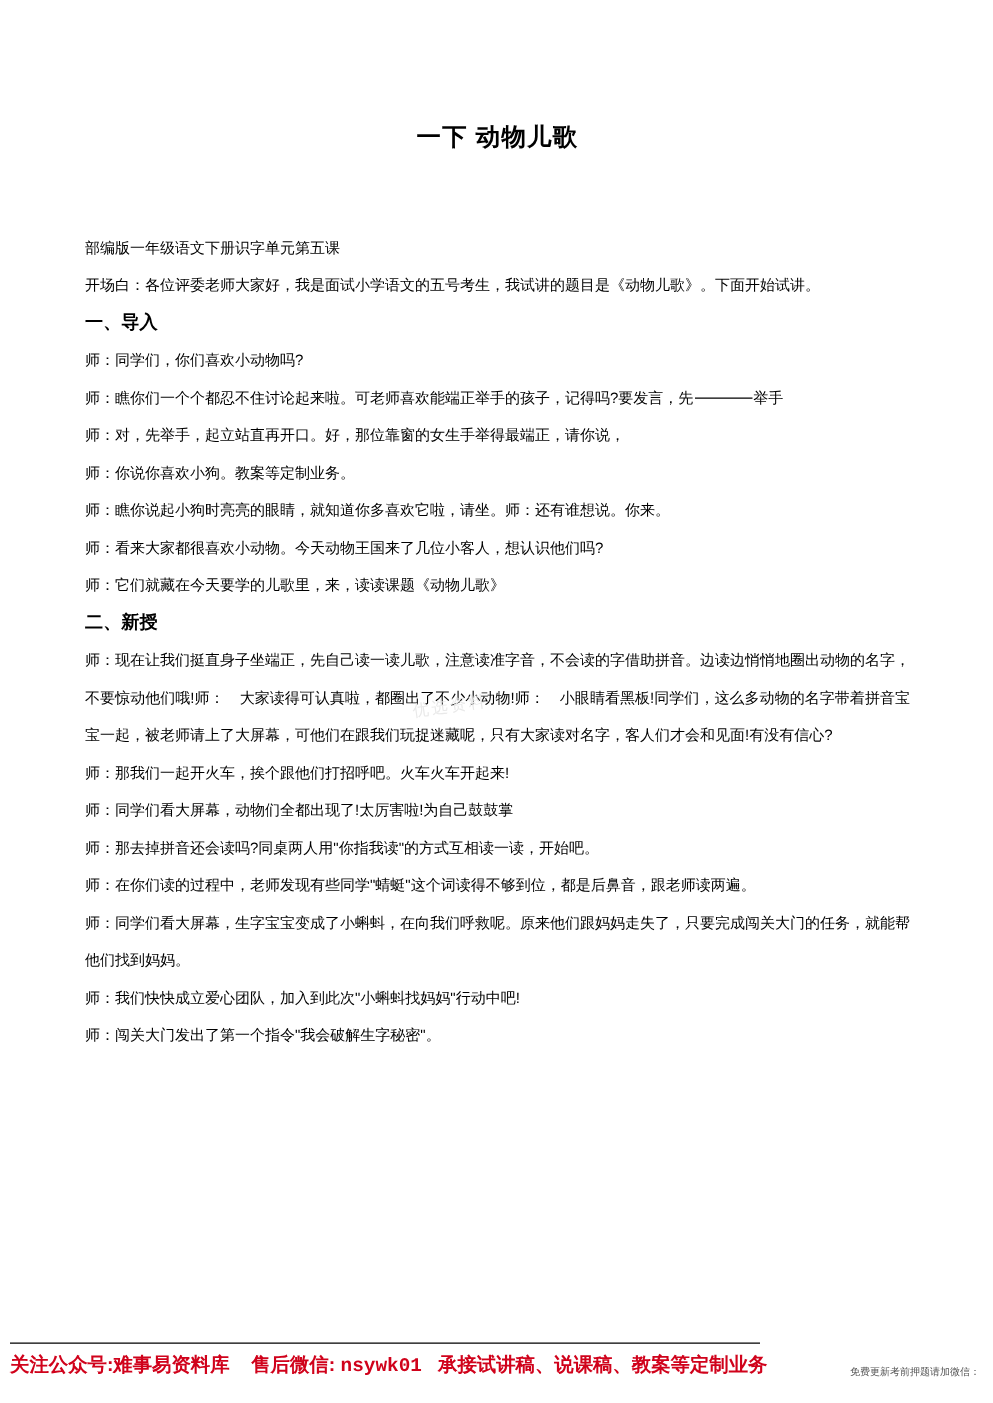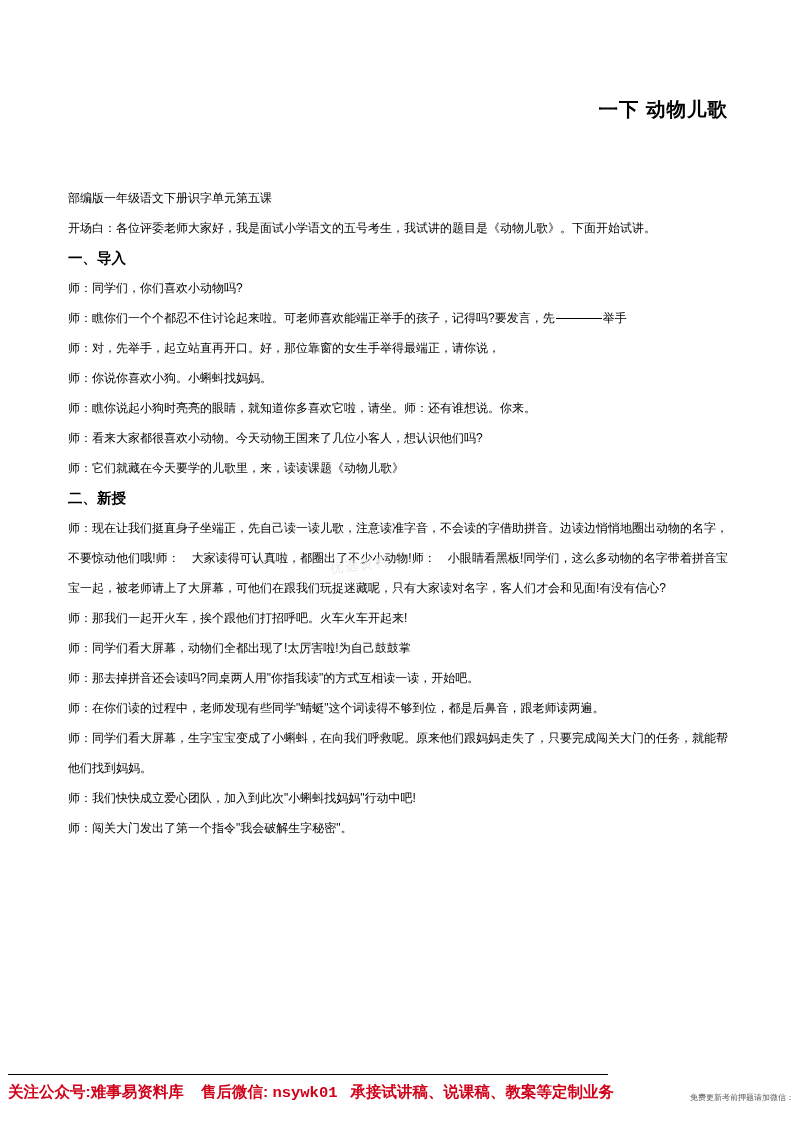--- a/index.html
+++ b/index.html
@@ -23,21 +23,21 @@
     box-sizing: border-box;
     padding: 0;
   }
   .doc-body {
     position: absolute;
     left: 68px;
     top: 0;
     width: 660px;
   }
   .doc-title {
-    text-align: right;
+    text-align: center;
     font-size: 19.5px;
     font-weight: bold;
     letter-spacing: 1px;
     margin-top: 96px;
     margin-bottom: 0;
     font-family: "Liberation Sans", "DejaVu Sans", sans-serif;
   }
   .para {
     font-size: 12px;
     line-height: 30px;
@@ -96,21 +96,21 @@
     color: #d0021b;
     white-space: nowrap;
     font-family: "Liberation Sans", "DejaVu Sans", sans-serif;
   }
   .footer-red .mono {
     font-family: "Liberation Mono", "DejaVu Sans Mono", monospace;
     letter-spacing: 0;
   }
   .footer-note {
     position: absolute;
-    right: 0;
+    right: 10px;
     top: 22px;
     font-size: 8px;
     color: #555;
     white-space: nowrap;
     font-family: "Liberation Sans", "DejaVu Sans", sans-serif;
     text-align: center;
   }
 </style>
 </head>
 <body>
@@ -122,21 +122,21 @@
     <h1 class="doc-title">一下  动物儿歌</h1>
 
     <p class="para first-para">部编版一年级语文下册识字单元第五课</p>
     <p class="para">开场白：各位评委老师大家好，我是面试小学语文的五号考生，我试讲的题目是《动物儿歌》。下面开始试讲。</p>
 
     <p class="section-head">一、导入</p>
 
     <p class="para">师：同学们，你们喜欢小动物吗?</p>
     <p class="para">师：瞧你们一个个都忍不住讨论起来啦。可老师喜欢能端正举手的孩子，记得吗?要发言，先<span class="blank-line"></span>举手</p>
     <p class="para">师：对，先举手，起立站直再开口。好，那位靠窗的女生手举得最端正，请你说，</p>
-    <p class="para">师：你说你喜欢小狗。小蝌蚪找妈妈。</p>
+    <p class="para">师：你说你喜欢小狗。教案等定制业务。</p>
     <p class="para">师：瞧你说起小狗时亮亮的眼睛，就知道你多喜欢它啦，请坐。师：还有谁想说。你来。</p>
     <p class="para">师：看来大家都很喜欢小动物。今天动物王国来了几位小客人，想认识他们吗?</p>
     <p class="para">师：它们就藏在今天要学的儿歌里，来，读读课题《动物儿歌》</p>
 
     <p class="section-head">二、新授</p>
 
     <p class="para">师：现在让我们挺直身子坐端正，先自己读一读儿歌，注意读准字音，不会读的字借助拼音。边读边悄悄地圈出动物的名字，不要惊动他们哦!师：　大家读得可认真啦，都圈出了不少小动物!师：　小眼睛看黑板!同学们，这么多动物的名字带着拼音宝宝一起，被老师请上了大屏幕，可他们在跟我们玩捉迷藏呢，只有大家读对名字，客人们才会和见面!有没有信心?</p>
     <p class="para">师：那我们一起开火车，挨个跟他们打招呼吧。火车火车开起来!</p>
     <p class="para">师：同学们看大屏幕，动物们全都出现了!太厉害啦!为自己鼓鼓掌</p>
     <p class="para">师：那去掉拼音还会读吗?同桌两人用"你指我读"的方式互相读一读，开始吧。</p>

